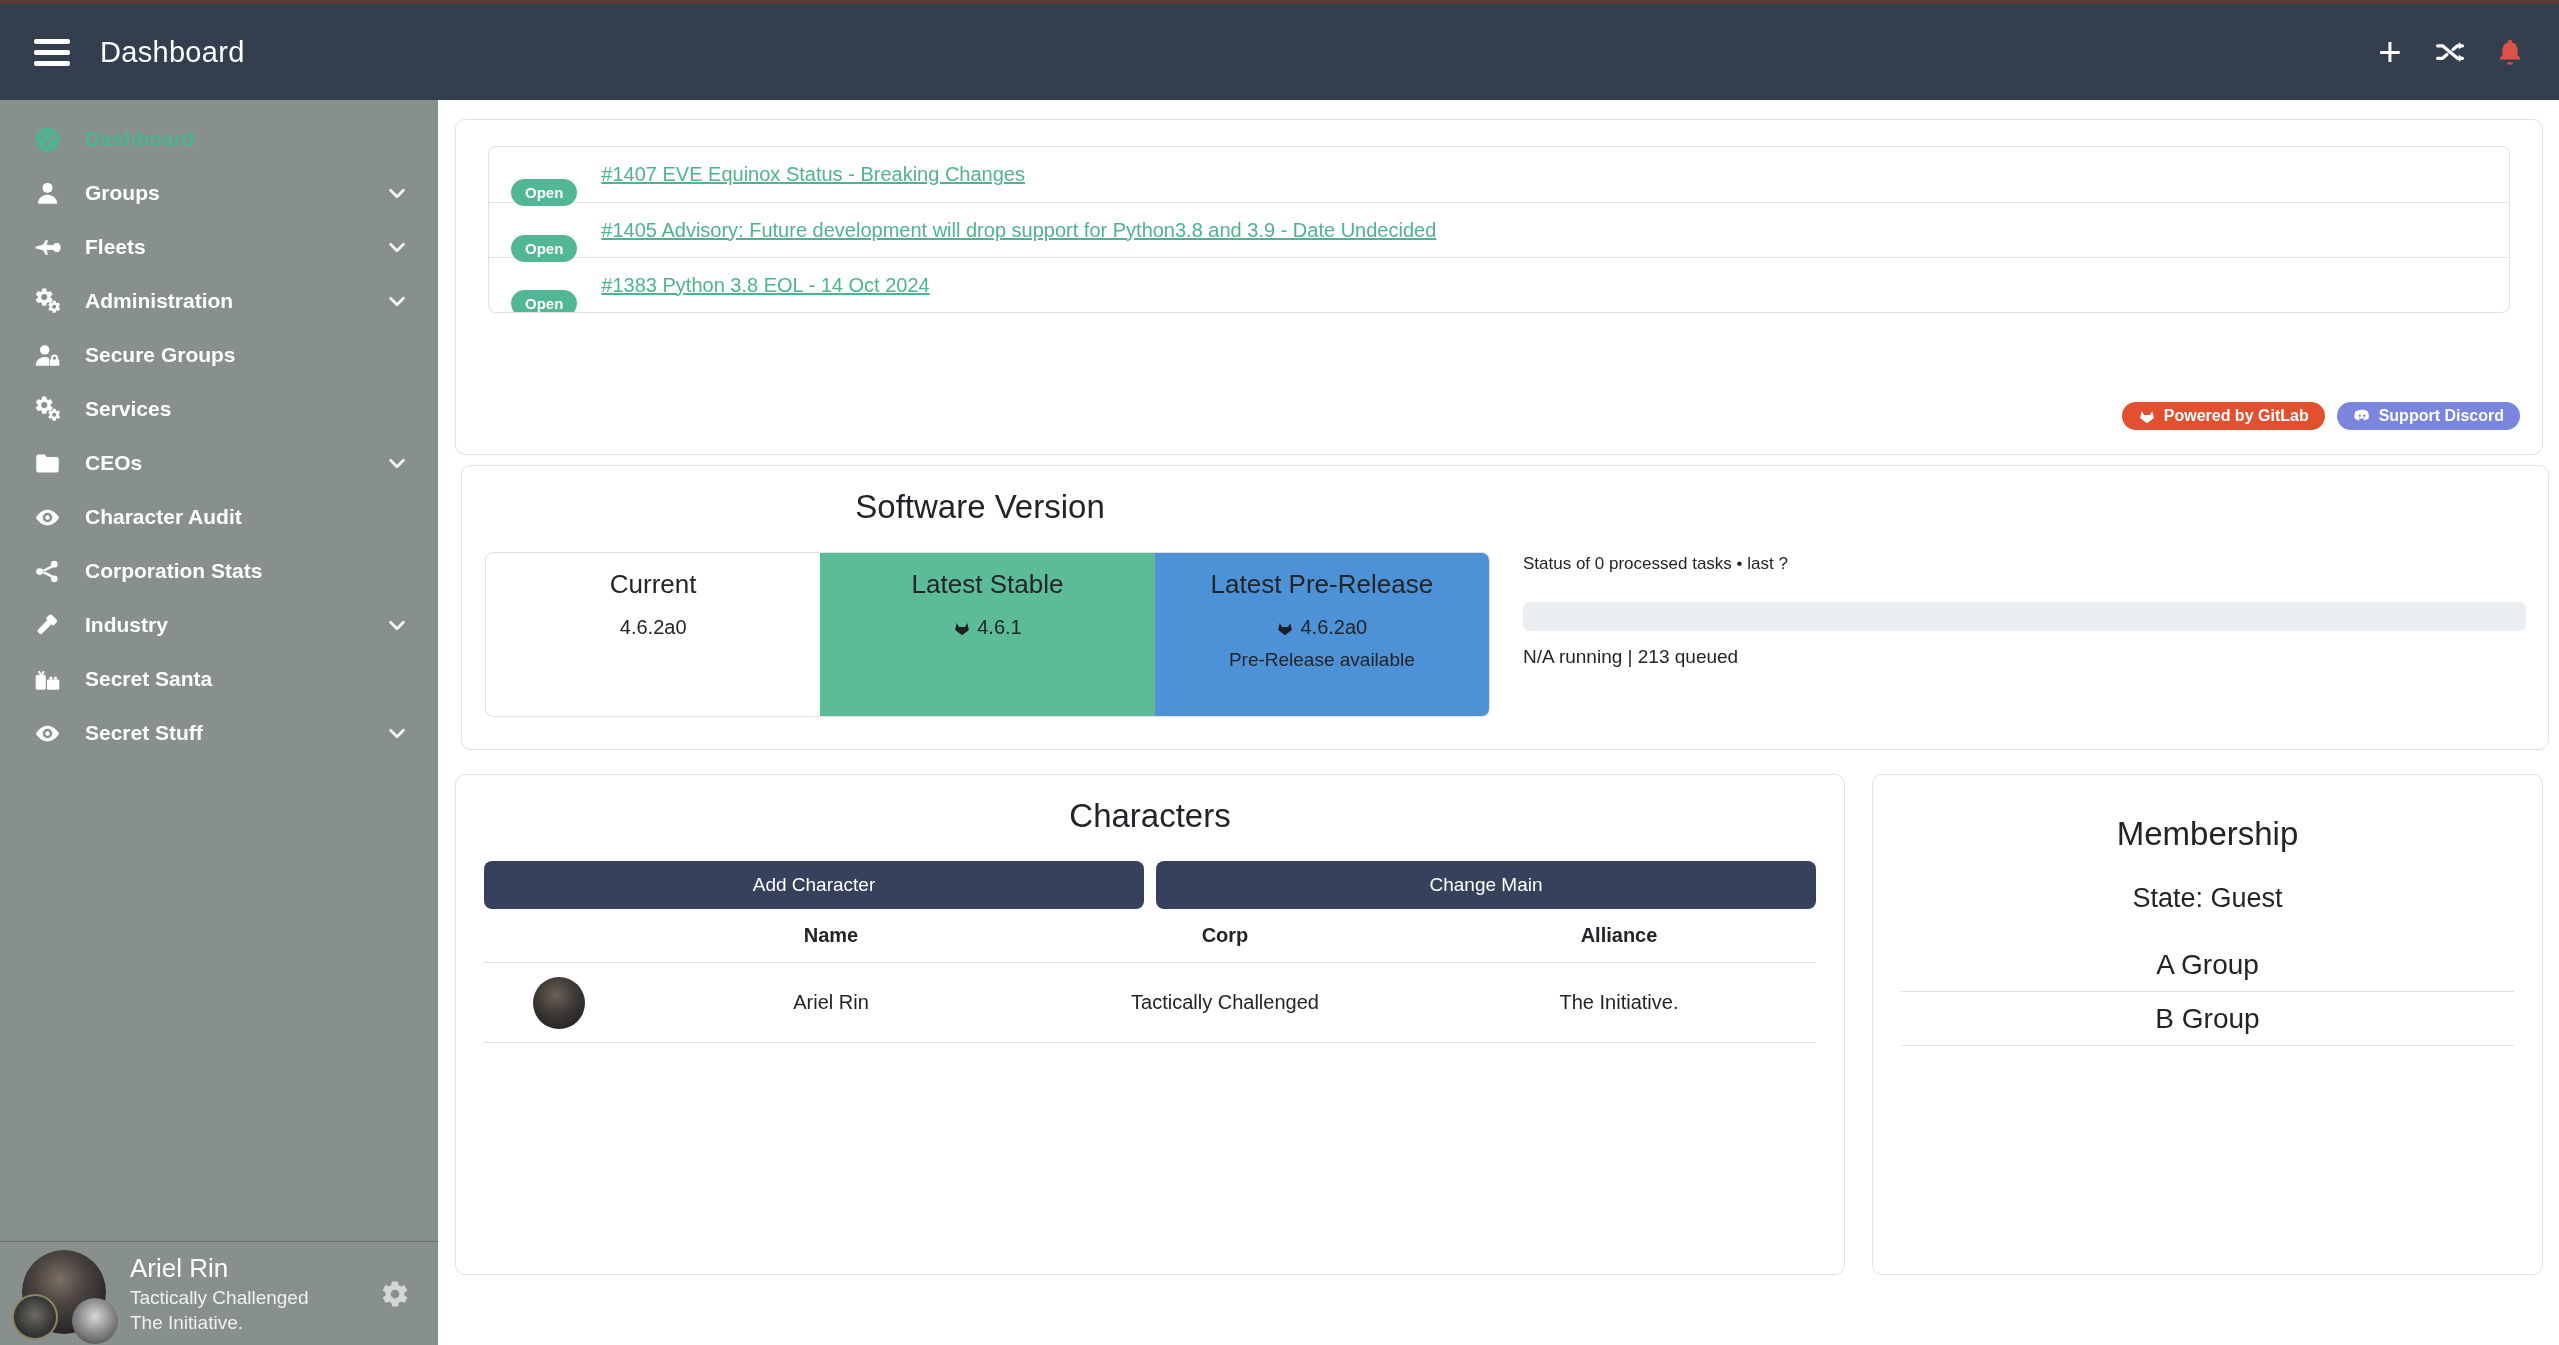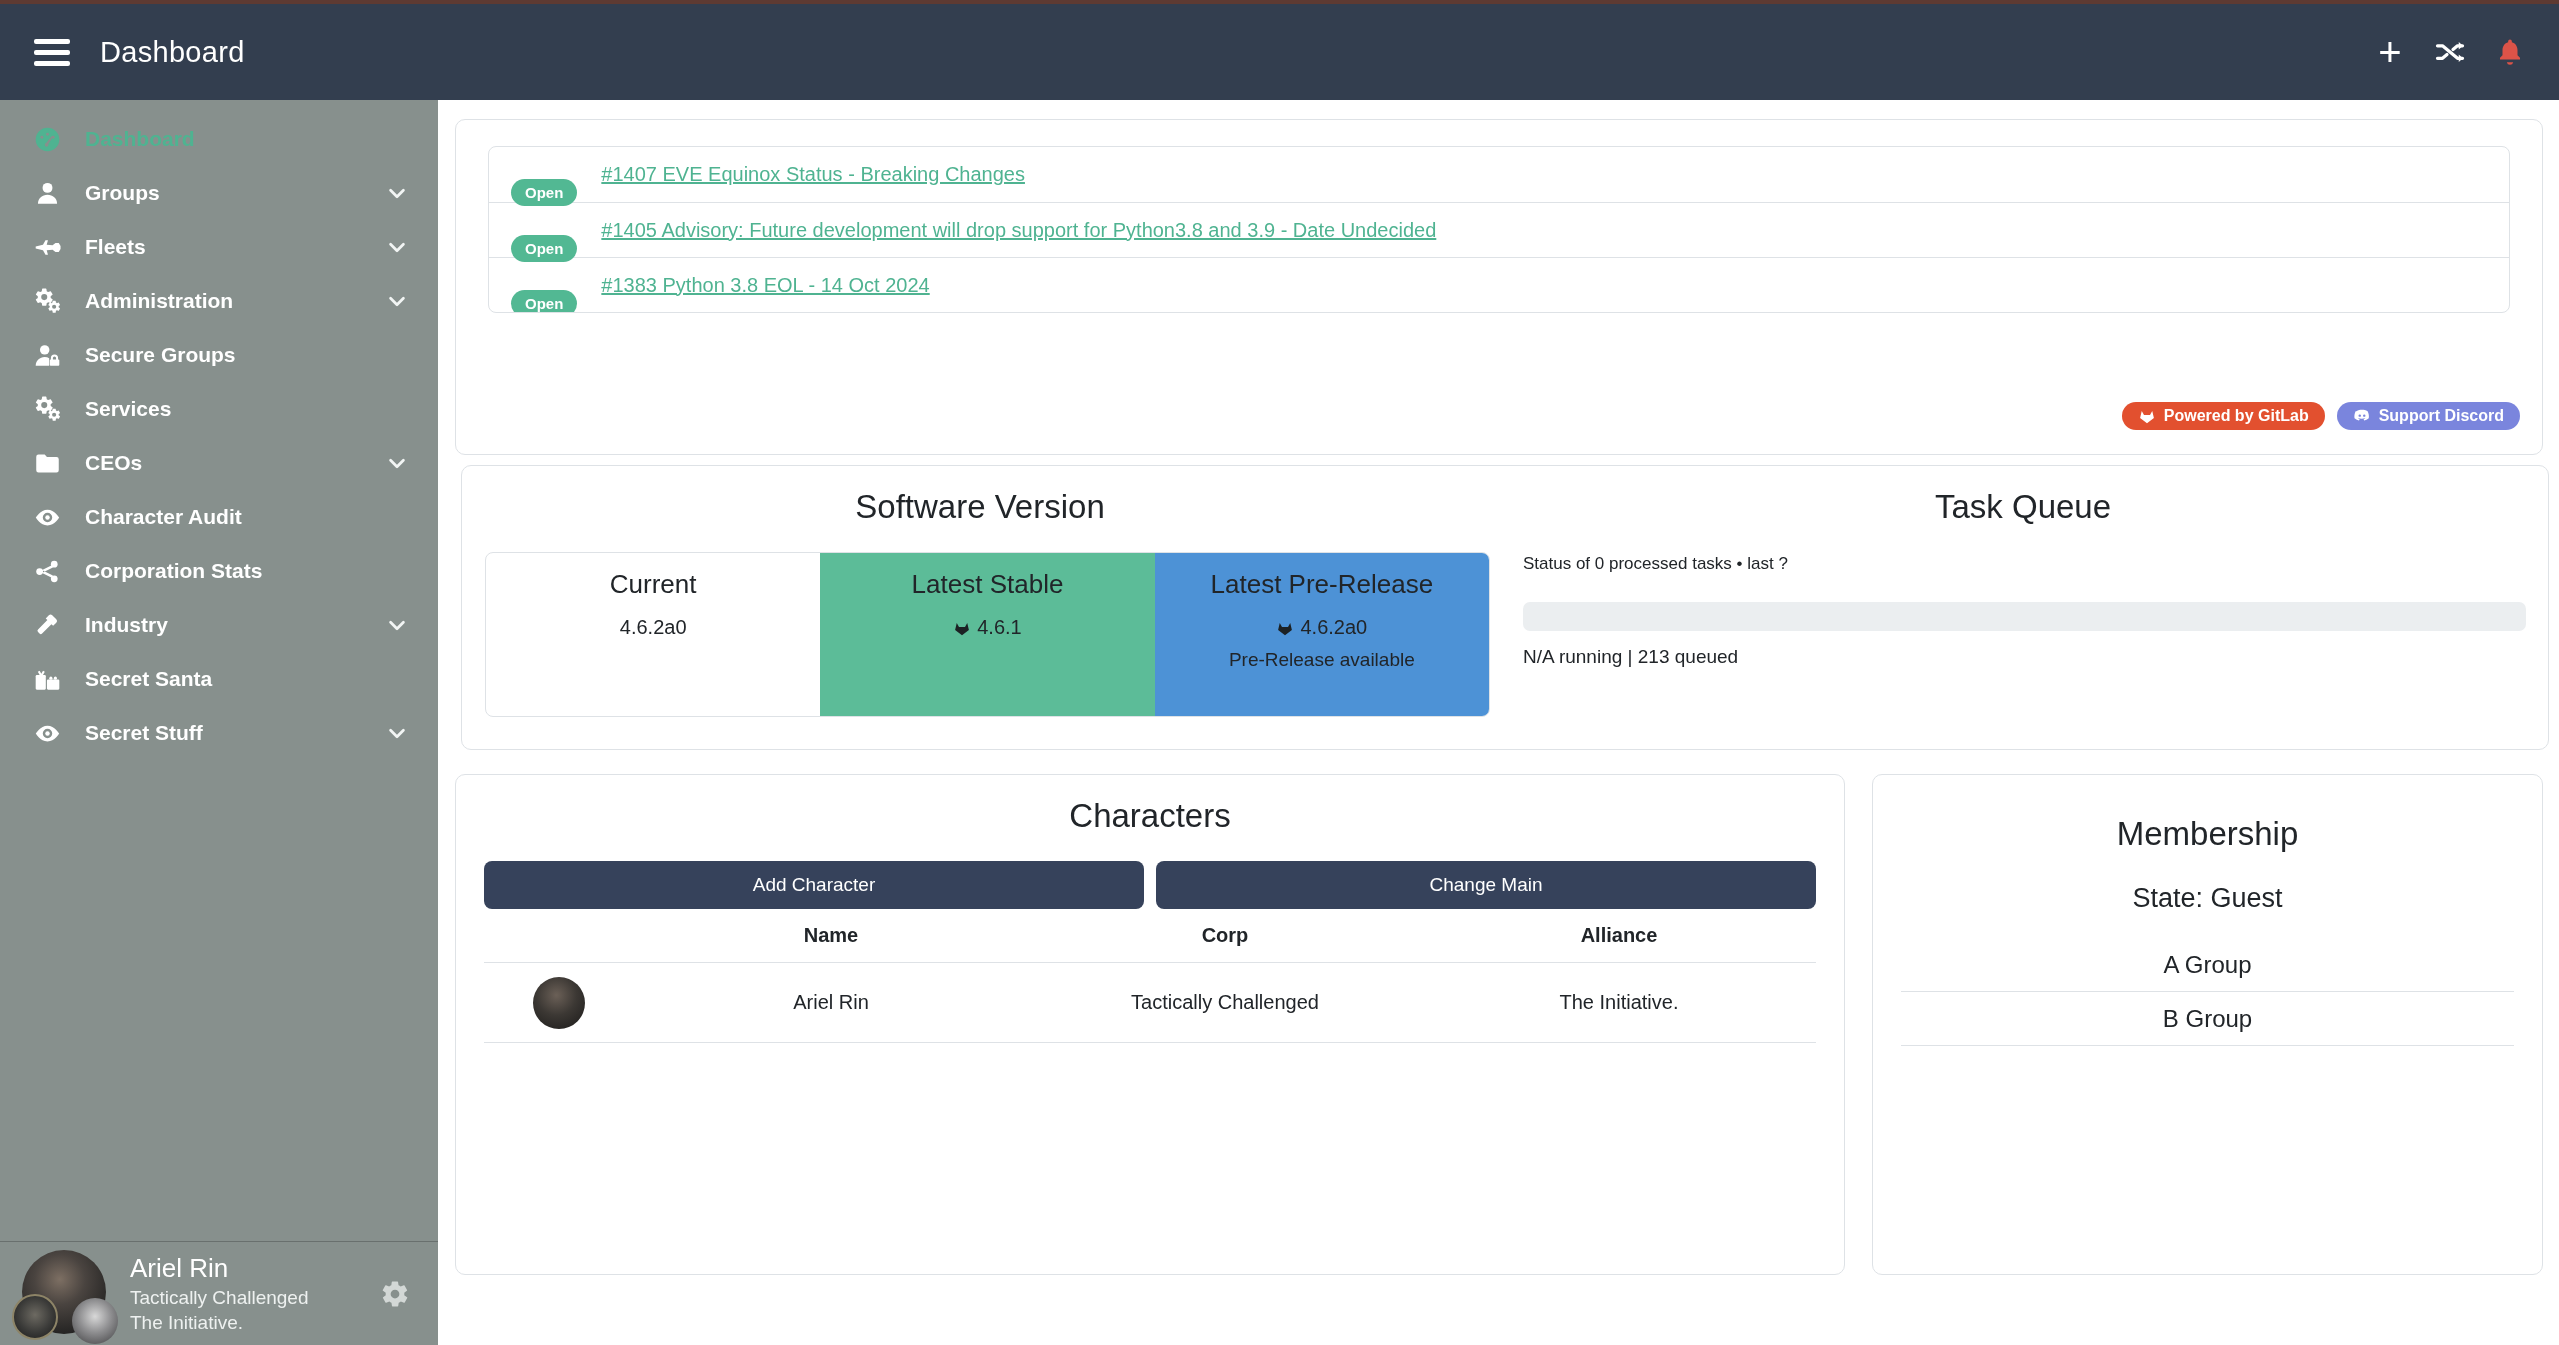--- a/index.html
+++ b/index.html
@@ -97,21 +97,21 @@
   .col { flex:1; text-align:center; font-size:20px; }
   .char-head .col { font-weight:700; }
   .row-avatar { width:52px; height:52px; border-radius:50%;
                 background:radial-gradient(circle at 45% 35%, #6b6057 0%, #3c3834 45%, #1a1918 100%); }
 
   
   .card-member { left:1434px; top:674px; width:671px; height:501px; }
   .card-member .card-title { margin-top:40px; }
   .member-state { text-align:center; font-size:27px; font-weight:500; margin-top:30px; }
   .member-list { margin:24px 28px 0 28px; }
-  .member-item { height:54px; line-height:54px; text-align:center; font-size:24px; border-bottom:1px solid #dee2e6; }
+  .member-item { height:54px; line-height:54px; text-align:center; font-size:28px; border-bottom:1px solid #dee2e6; }
 
   svg { display:block; }
 </style>
 </head>
 <body>
 
 <div class="root">
 
   <div class="topline"></div>
 
@@ -346,21 +346,20 @@
               <svg class="fox" viewBox="0 0 24 24">
                   <path d="M12 21.5 2.8 14.6l2.2-9.4 3 5.6h8l3-5.6 2.2 9.4z"></path>
                 </svg>
               <span>4.6.2a0</span>
             </div>
             <div class="v-note">Pre-Release available</div>
           </div>
         </div>
       </div>
       <div class="stats-right">
-        <div class="card-title">Task Queue</div>
         <div class="tq-status">Status of 0 processed tasks • last ?</div>
         <div class="tq-bar">
             <div class="tq-fill" style="width: 0%;"></div>
           </div>
         <div class="tq-summary">N/A running | 213 queued</div>
       </div>
     </div>
 
     <div class="card card-chars">
       <div class="card-title">Characters</div>

